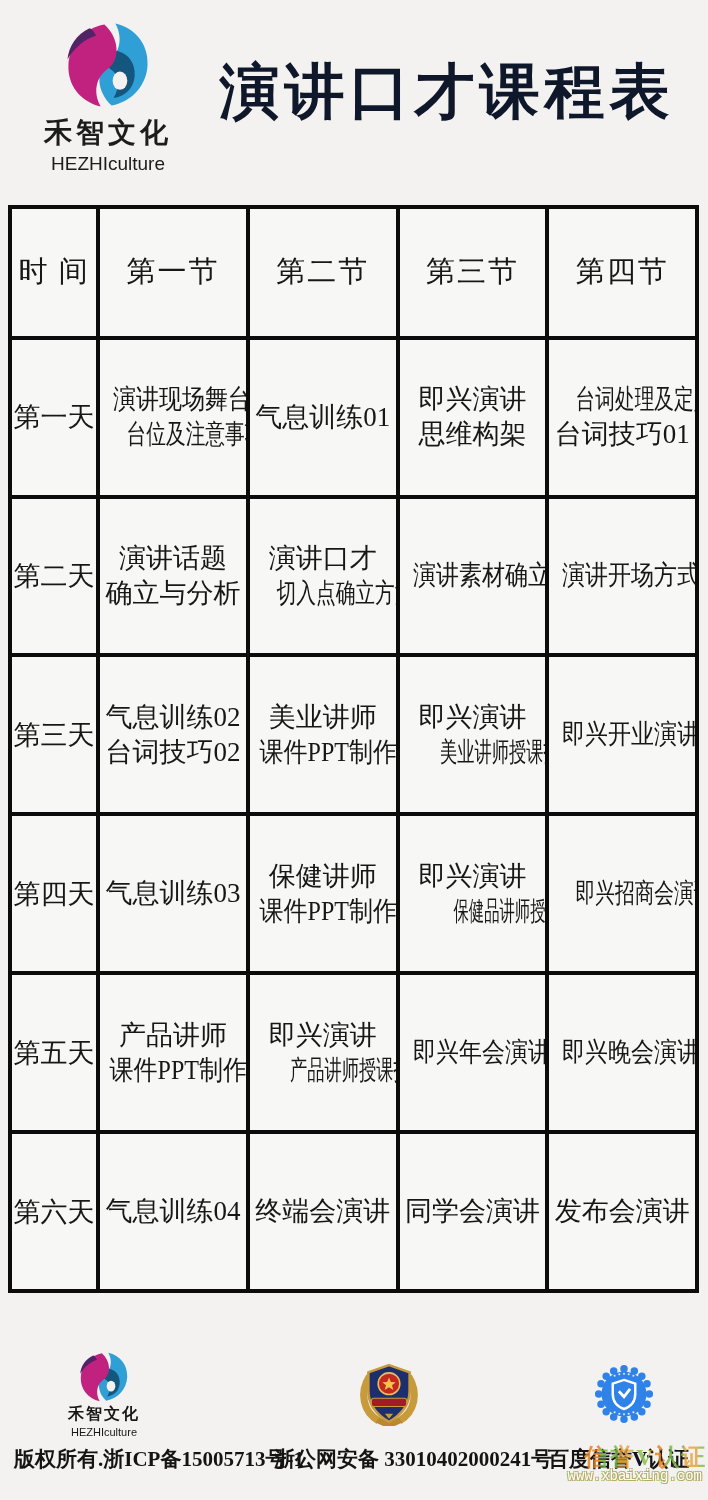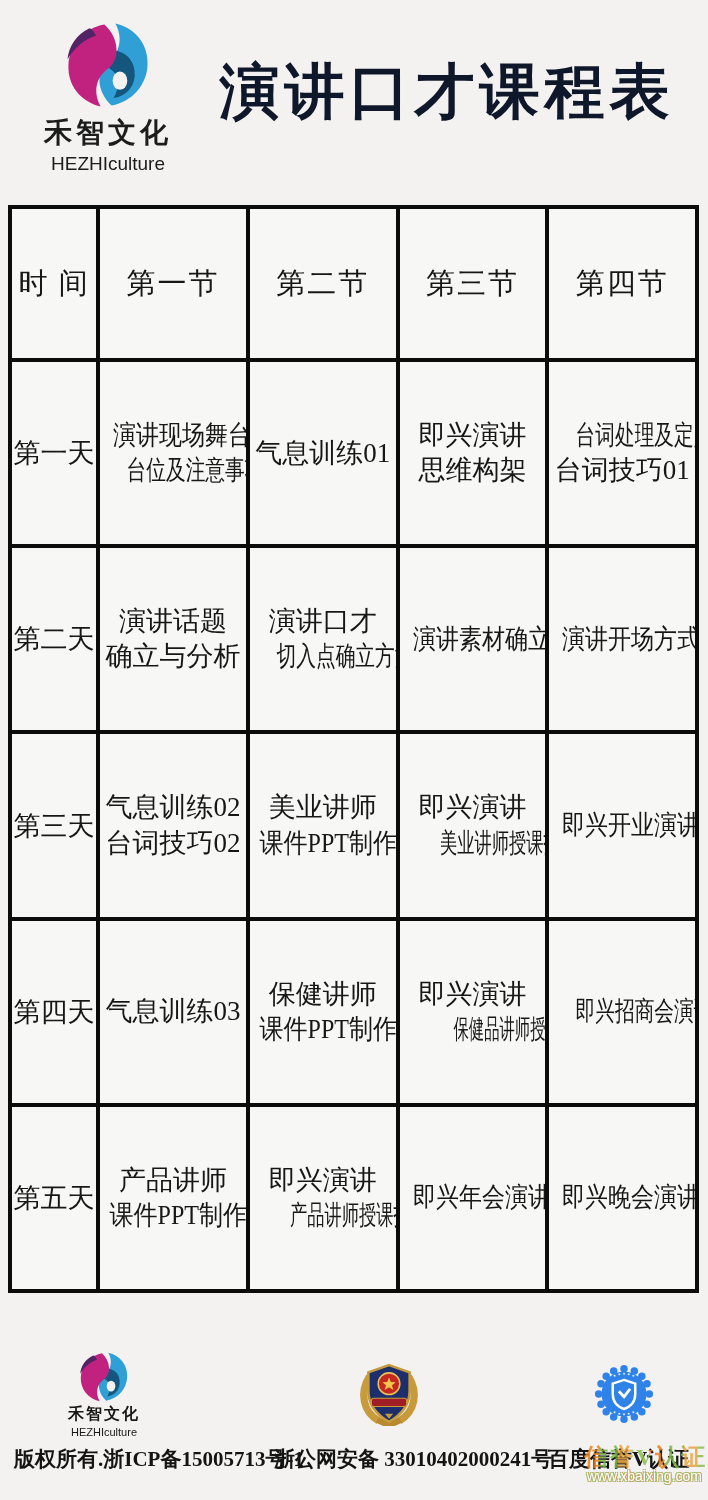--- a/index.html
+++ b/index.html
@@ -39,21 +39,21 @@
   .police-badge{position:absolute;left:356px;top:1360px;}
   .baidu-badge{position:absolute;left:594px;top:1364px;}
   .footer-text{position:absolute;top:1445px;font-weight:bold;font-size:21px;white-space:nowrap;color:#141414;}
   .ft-copyright{left:14px;}
   .ft-police{left:274px;}
   .ft-baidu{left:540px;padding-left:8px;}
   .baidu-wm{position:absolute;left:44px;top:-4px;font-size:24px;letter-spacing:2px;
     background:repeating-linear-gradient(90deg,#e8821f 0 16px,#7ab648 16px 34px,#e8a53f 34px 48px,#8bbf4e 48px 66px);
     -webkit-background-clip:text;background-clip:text;color:transparent;opacity:.85;white-space:nowrap;}
   .watermark-site{position:absolute;left:542px;top:1468px;width:160px;text-align:right;
-    font-family:Liberation Sans, sans-serif;font-size:14px;color:#fff;white-space:nowrap;
+    font-family:Liberation Mono, monospace;font-size:14px;color:#fff;white-space:nowrap;
     text-shadow:1px 1px 0 #caa06a,-1px -1px 0 #9cc46a,1px -1px 0 #caa06a,-1px 1px 0 #9cc46a;}
 </style>
 </head>
 <body>
 
 <div class="logo-block">
   <svg class="logo-swirl" width="92" height="86" viewBox="0 0 100 92">
     <path d="M54 90 C76 86 92 68 93 46 C94 24 80 6 58 1 C66 16 64 32 50 42 C36 52 38 76 54 90 Z" fill="#2f9fd6"></path>
     <path d="M52 30 C70 30 80 42 79 58 C78 72 68 80 56 82 C64 68 62 56 52 50 C46 42 46 34 52 30 Z" fill="#15567e"></path>
     <ellipse cx="63" cy="63" rx="8" ry="10" fill="#f3f2f0"></ellipse>
@@ -160,20 +160,35 @@
         </td>
     <td class="period-cell">
           <div class="line">即兴演讲</div>
           <div class="line" style="transform: scaleX(0.639);">产品讲师授课技巧</div>
         </td>
     <td class="period-cell">
           <div class="line" style="transform: scaleX(0.852);">即兴年会演讲</div>
         </td>
     <td class="period-cell">
           <div class="line" style="transform: scaleX(0.852);">即兴晚会演讲</div>
+        </td>
+  </tr>
+  <tr class="day-row">
+    <td class="day-cell">第六天</td>
+    <td class="period-cell">
+          <div class="line">气息训练04</div>
+        </td>
+    <td class="period-cell">
+          <div class="line">终端会演讲</div>
+        </td>
+    <td class="period-cell">
+          <div class="line">同学会演讲</div>
+        </td>
+    <td class="period-cell">
+          <div class="line">发布会演讲</div>
         </td>
   </tr>
 </tbody>
   </table>
 
 <div class="footer-logo-block">
   <svg class="logo-swirl" width="54" height="50" viewBox="0 0 100 92">
     <path d="M54 90 C76 86 92 68 93 46 C94 24 80 6 58 1 C66 16 64 32 50 42 C36 52 38 76 54 90 Z" fill="#2f9fd6"></path>
     <path d="M52 30 C70 30 80 42 79 58 C78 72 68 80 56 82 C64 68 62 56 52 50 C46 42 46 34 52 30 Z" fill="#15567e"></path>
     <ellipse cx="63" cy="63" rx="8" ry="10" fill="#f3f2f0"></ellipse>

